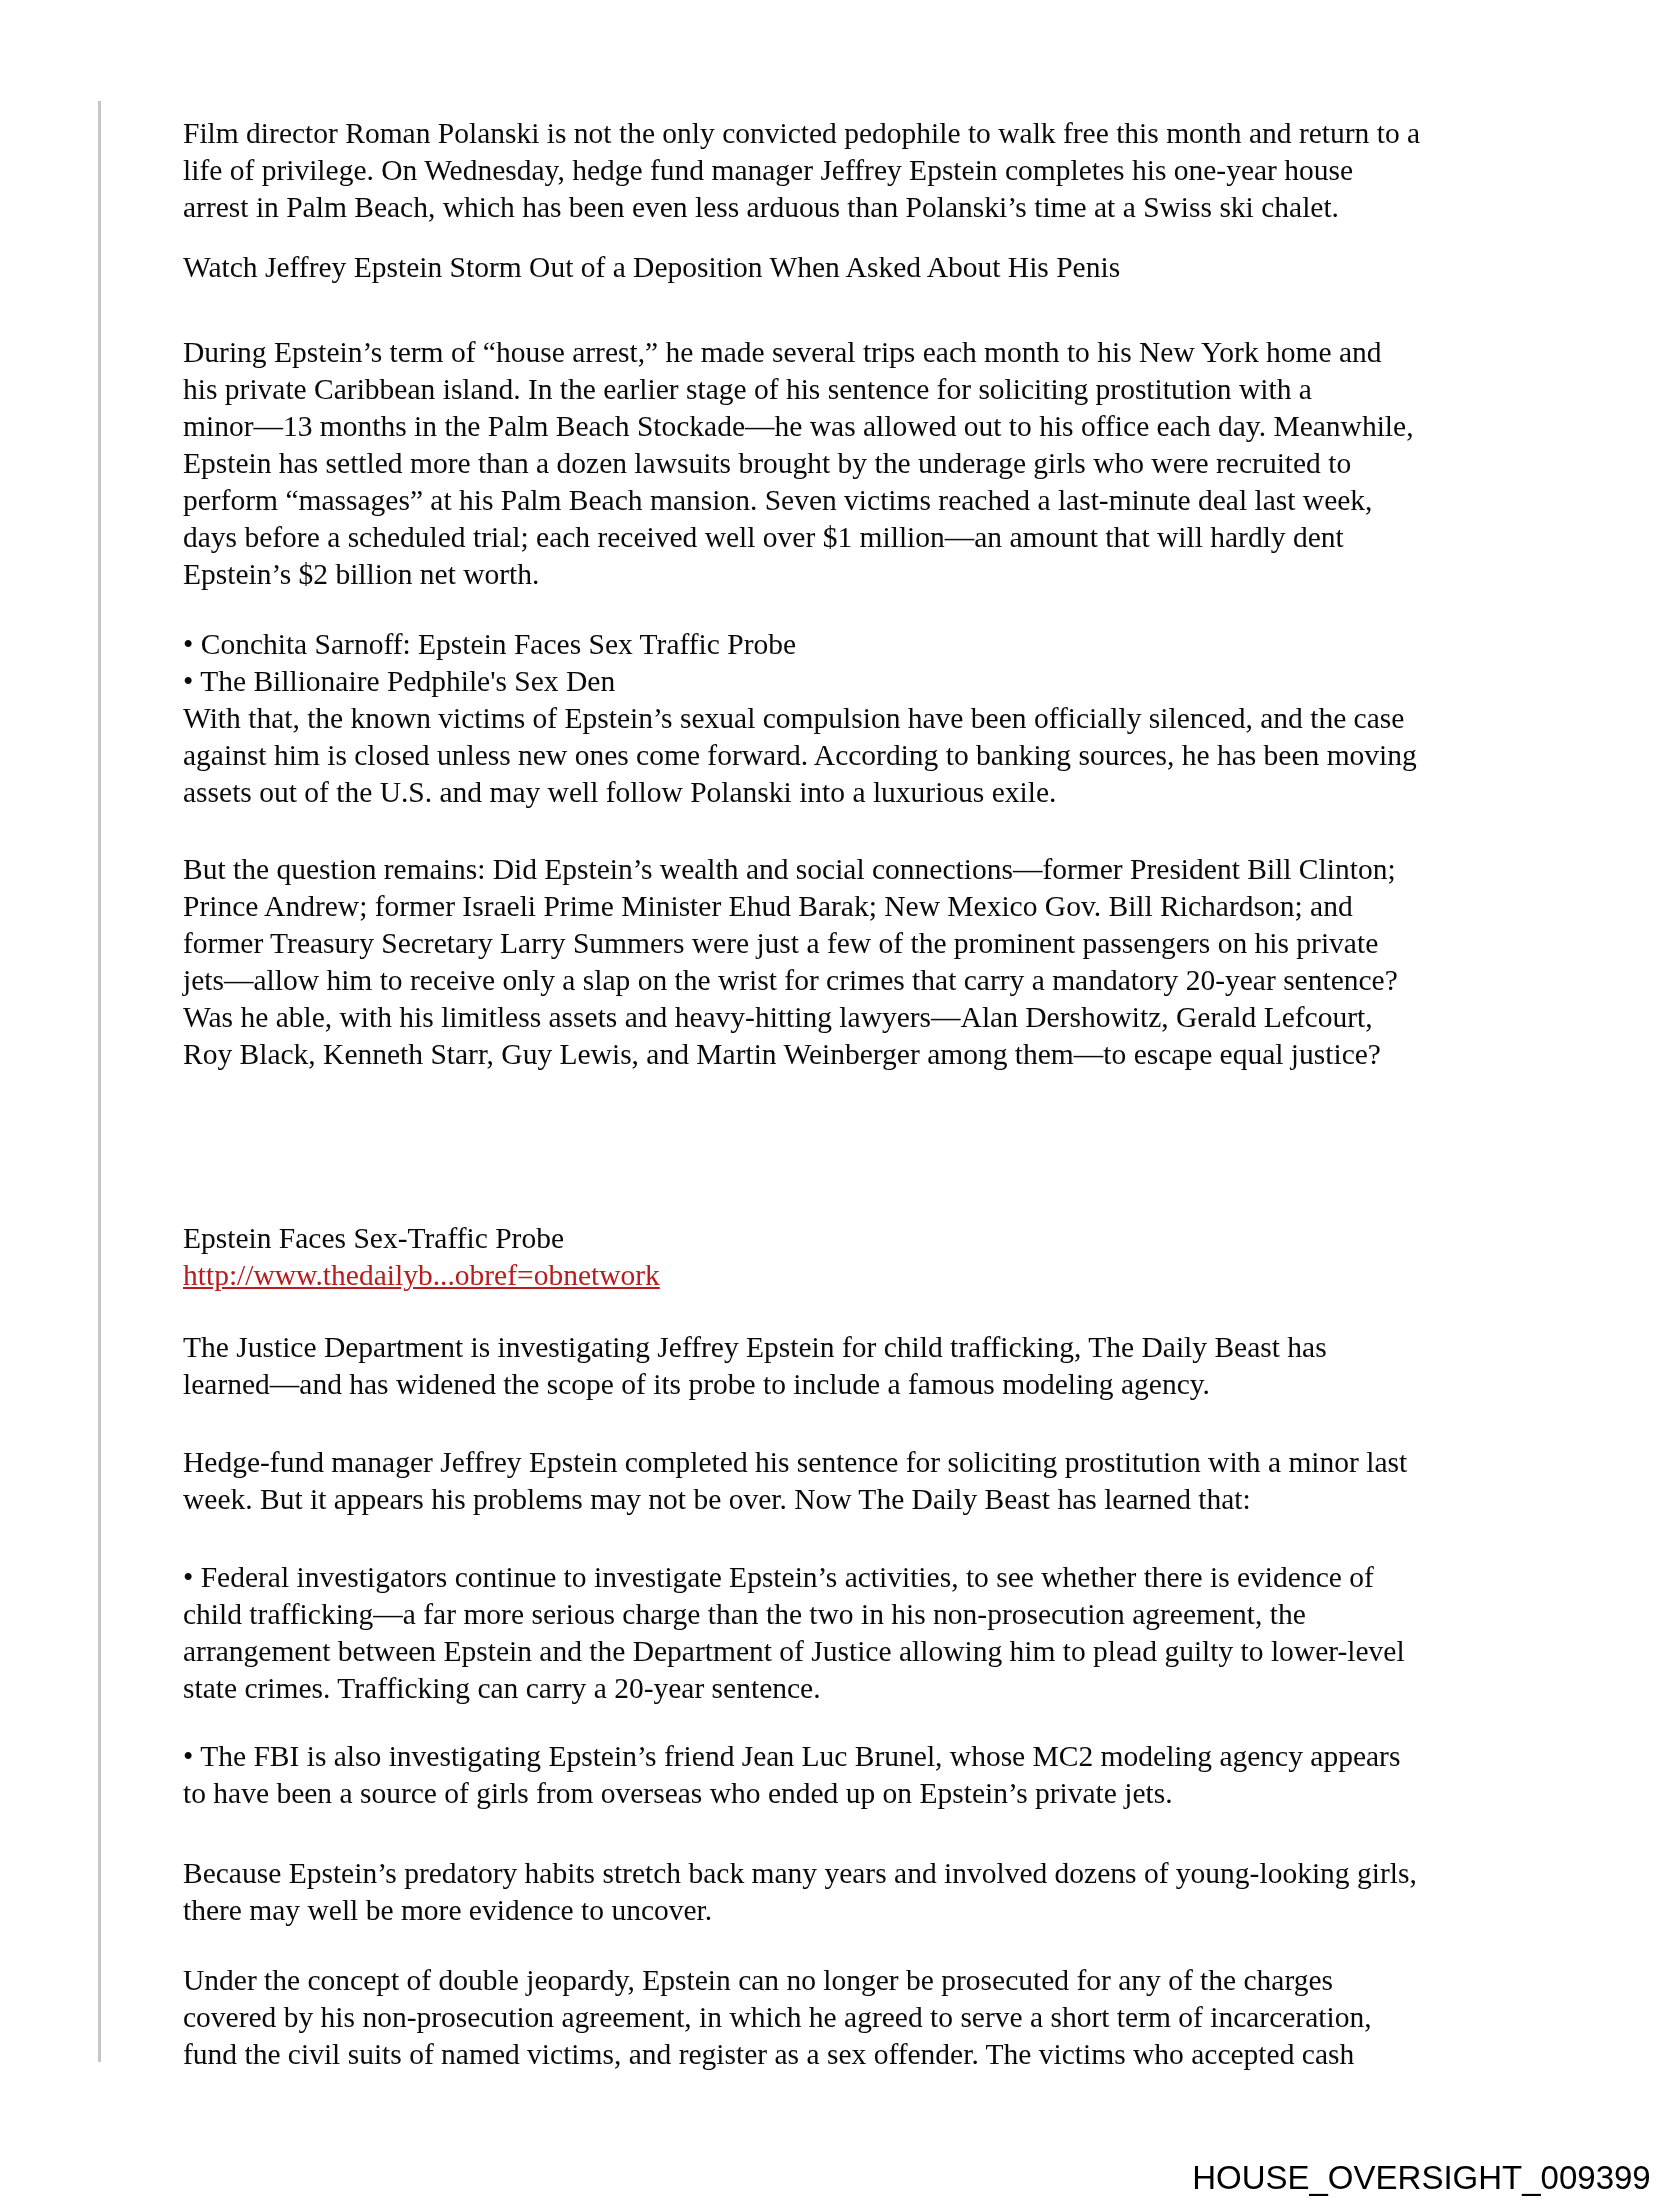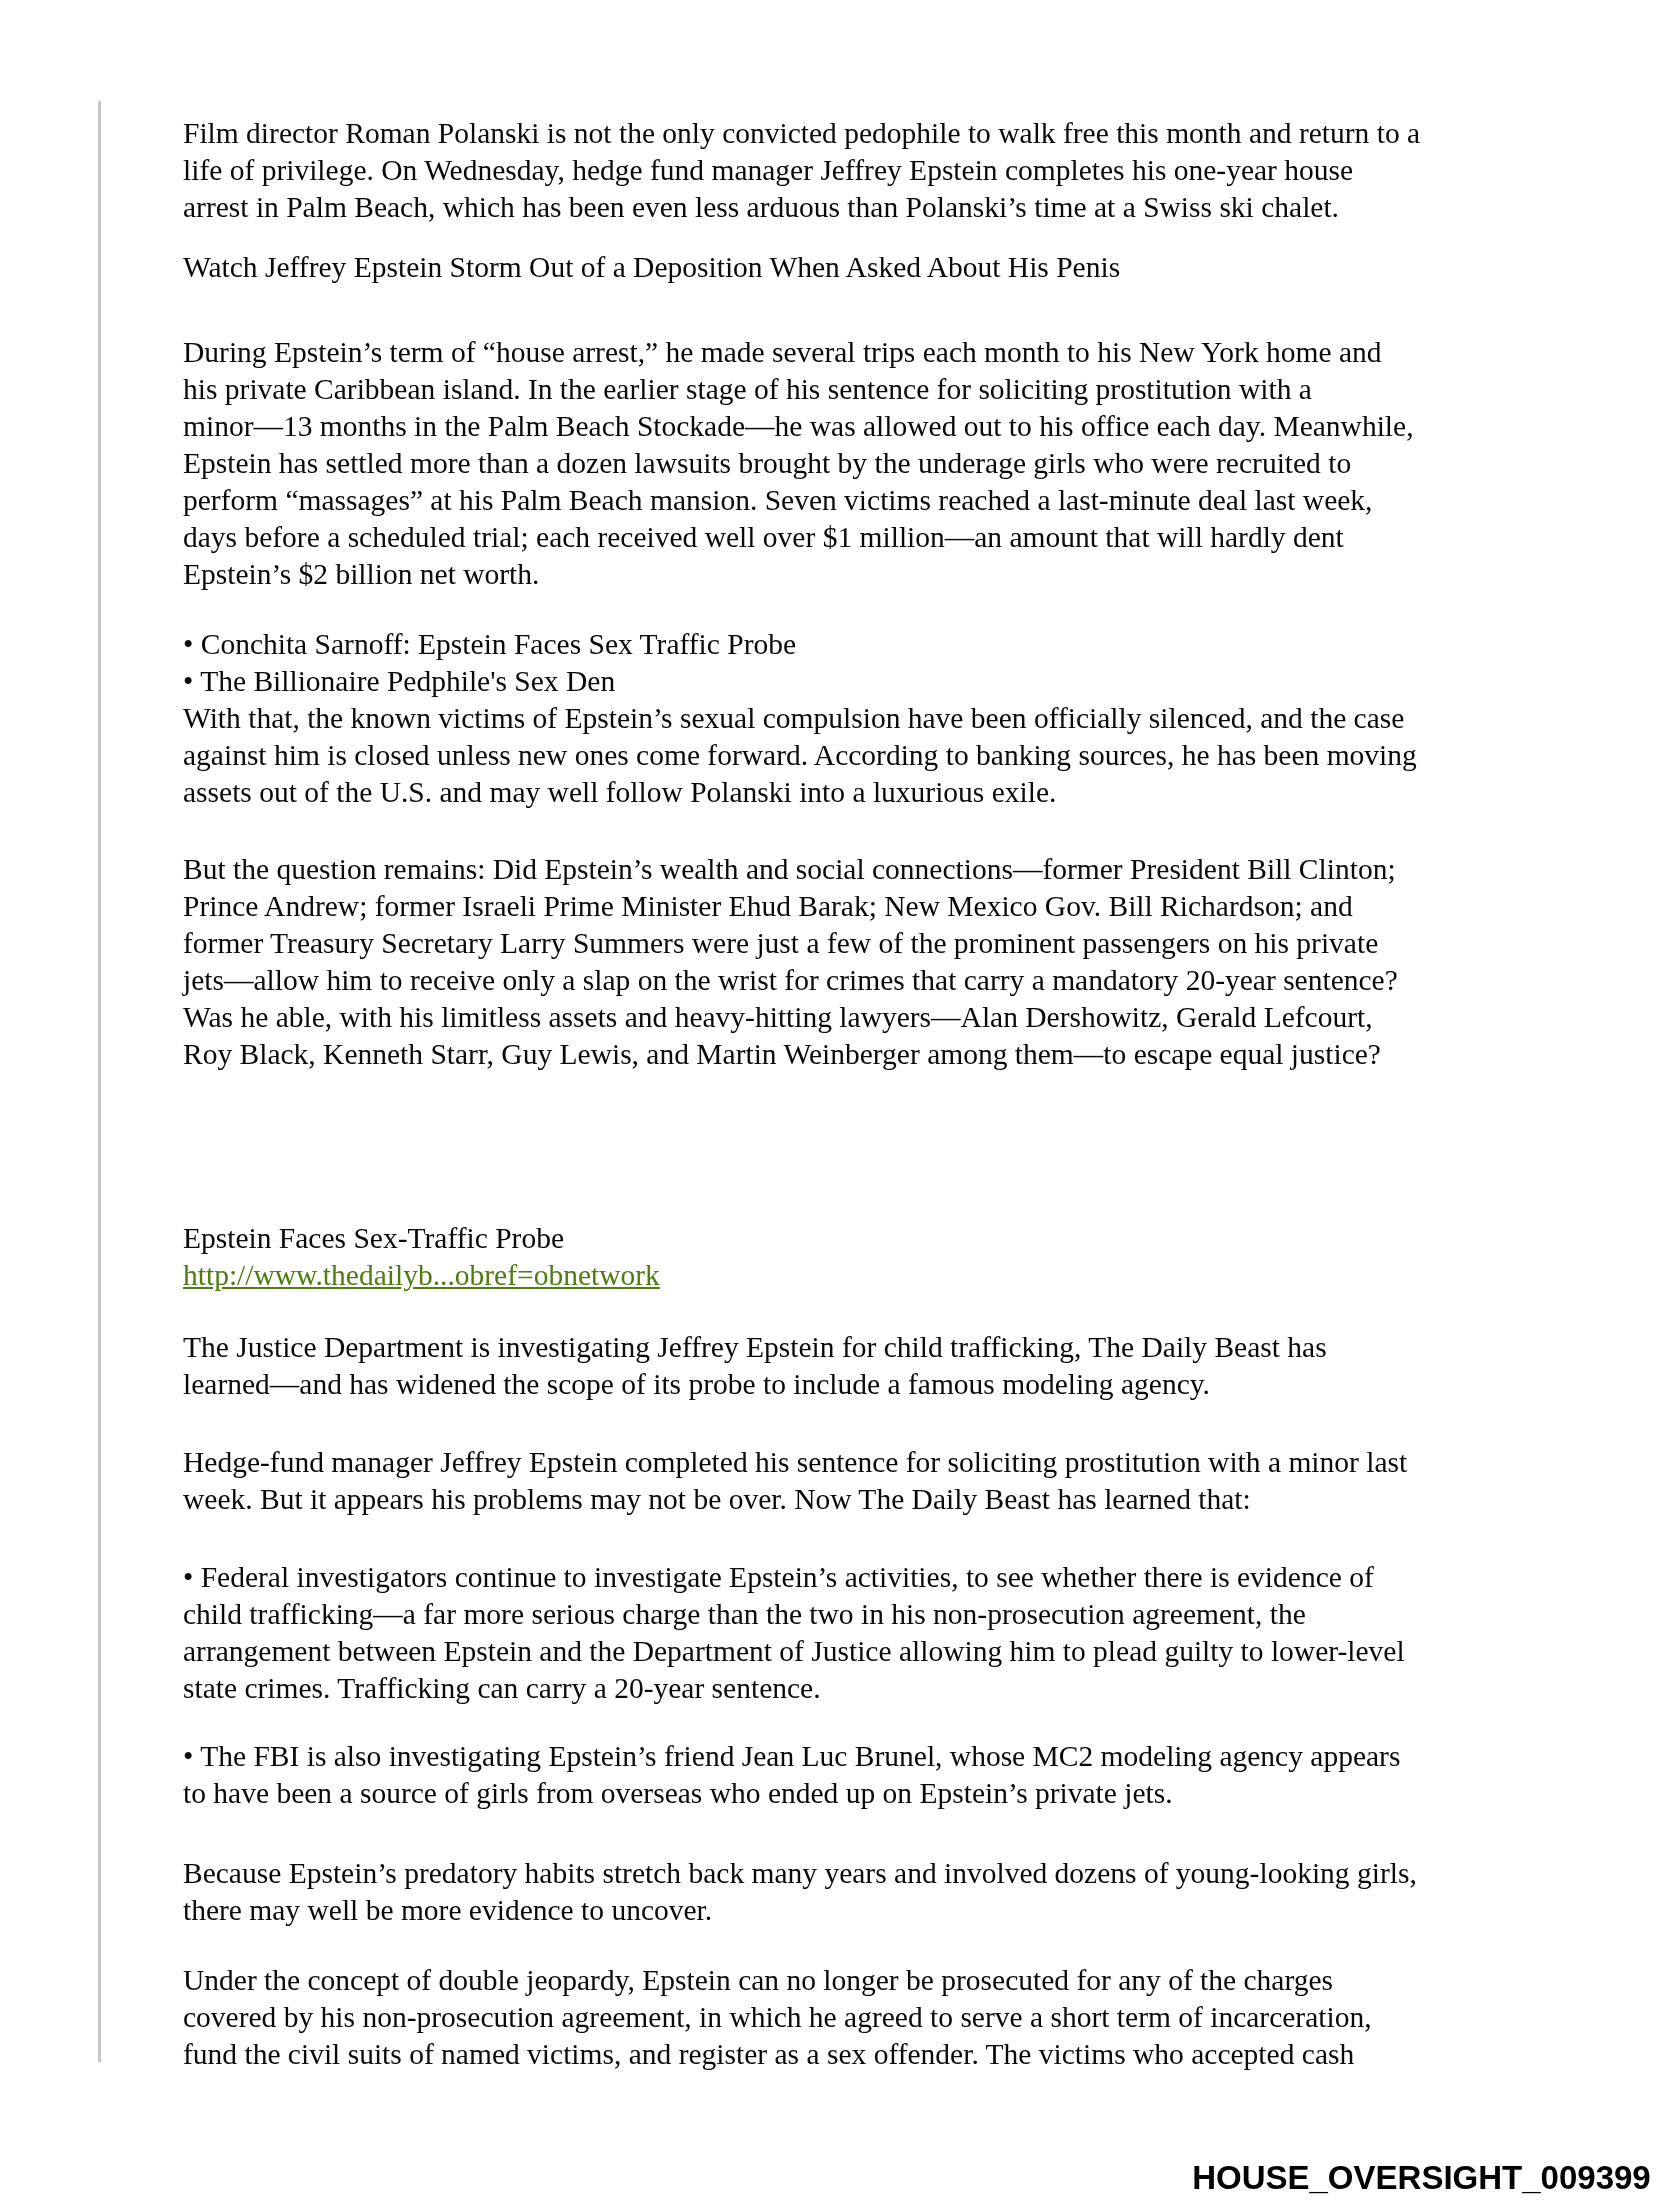--- a/index.html
+++ b/index.html
@@ -37,34 +37,33 @@
   .bullet-line {
     font-size: 29.5px;
     line-height: 37px;
     white-space: pre-line;
   }
   .link-heading {
     font-size: 29.5px;
     line-height: 37px;
   }
   a.doc-link {
-    color: #4d7c0f;
+    color: #b91c1c;
     text-decoration: underline;
     font-size: 29.5px;
     line-height: 37px;
     cursor: pointer;
   }
   #bates-footer {
     position: absolute;
     right: 18.3px;
     top: 2159px;
     font-family: "Liberation Sans", sans-serif;
     font-size: 33px;
     color: #000000;
-    font-weight: bold;
   }
 </style>
 </head>
 <body>
 
 <div id="page">
 
   <div id="quote-bar"></div>
 
   <div id="content">

